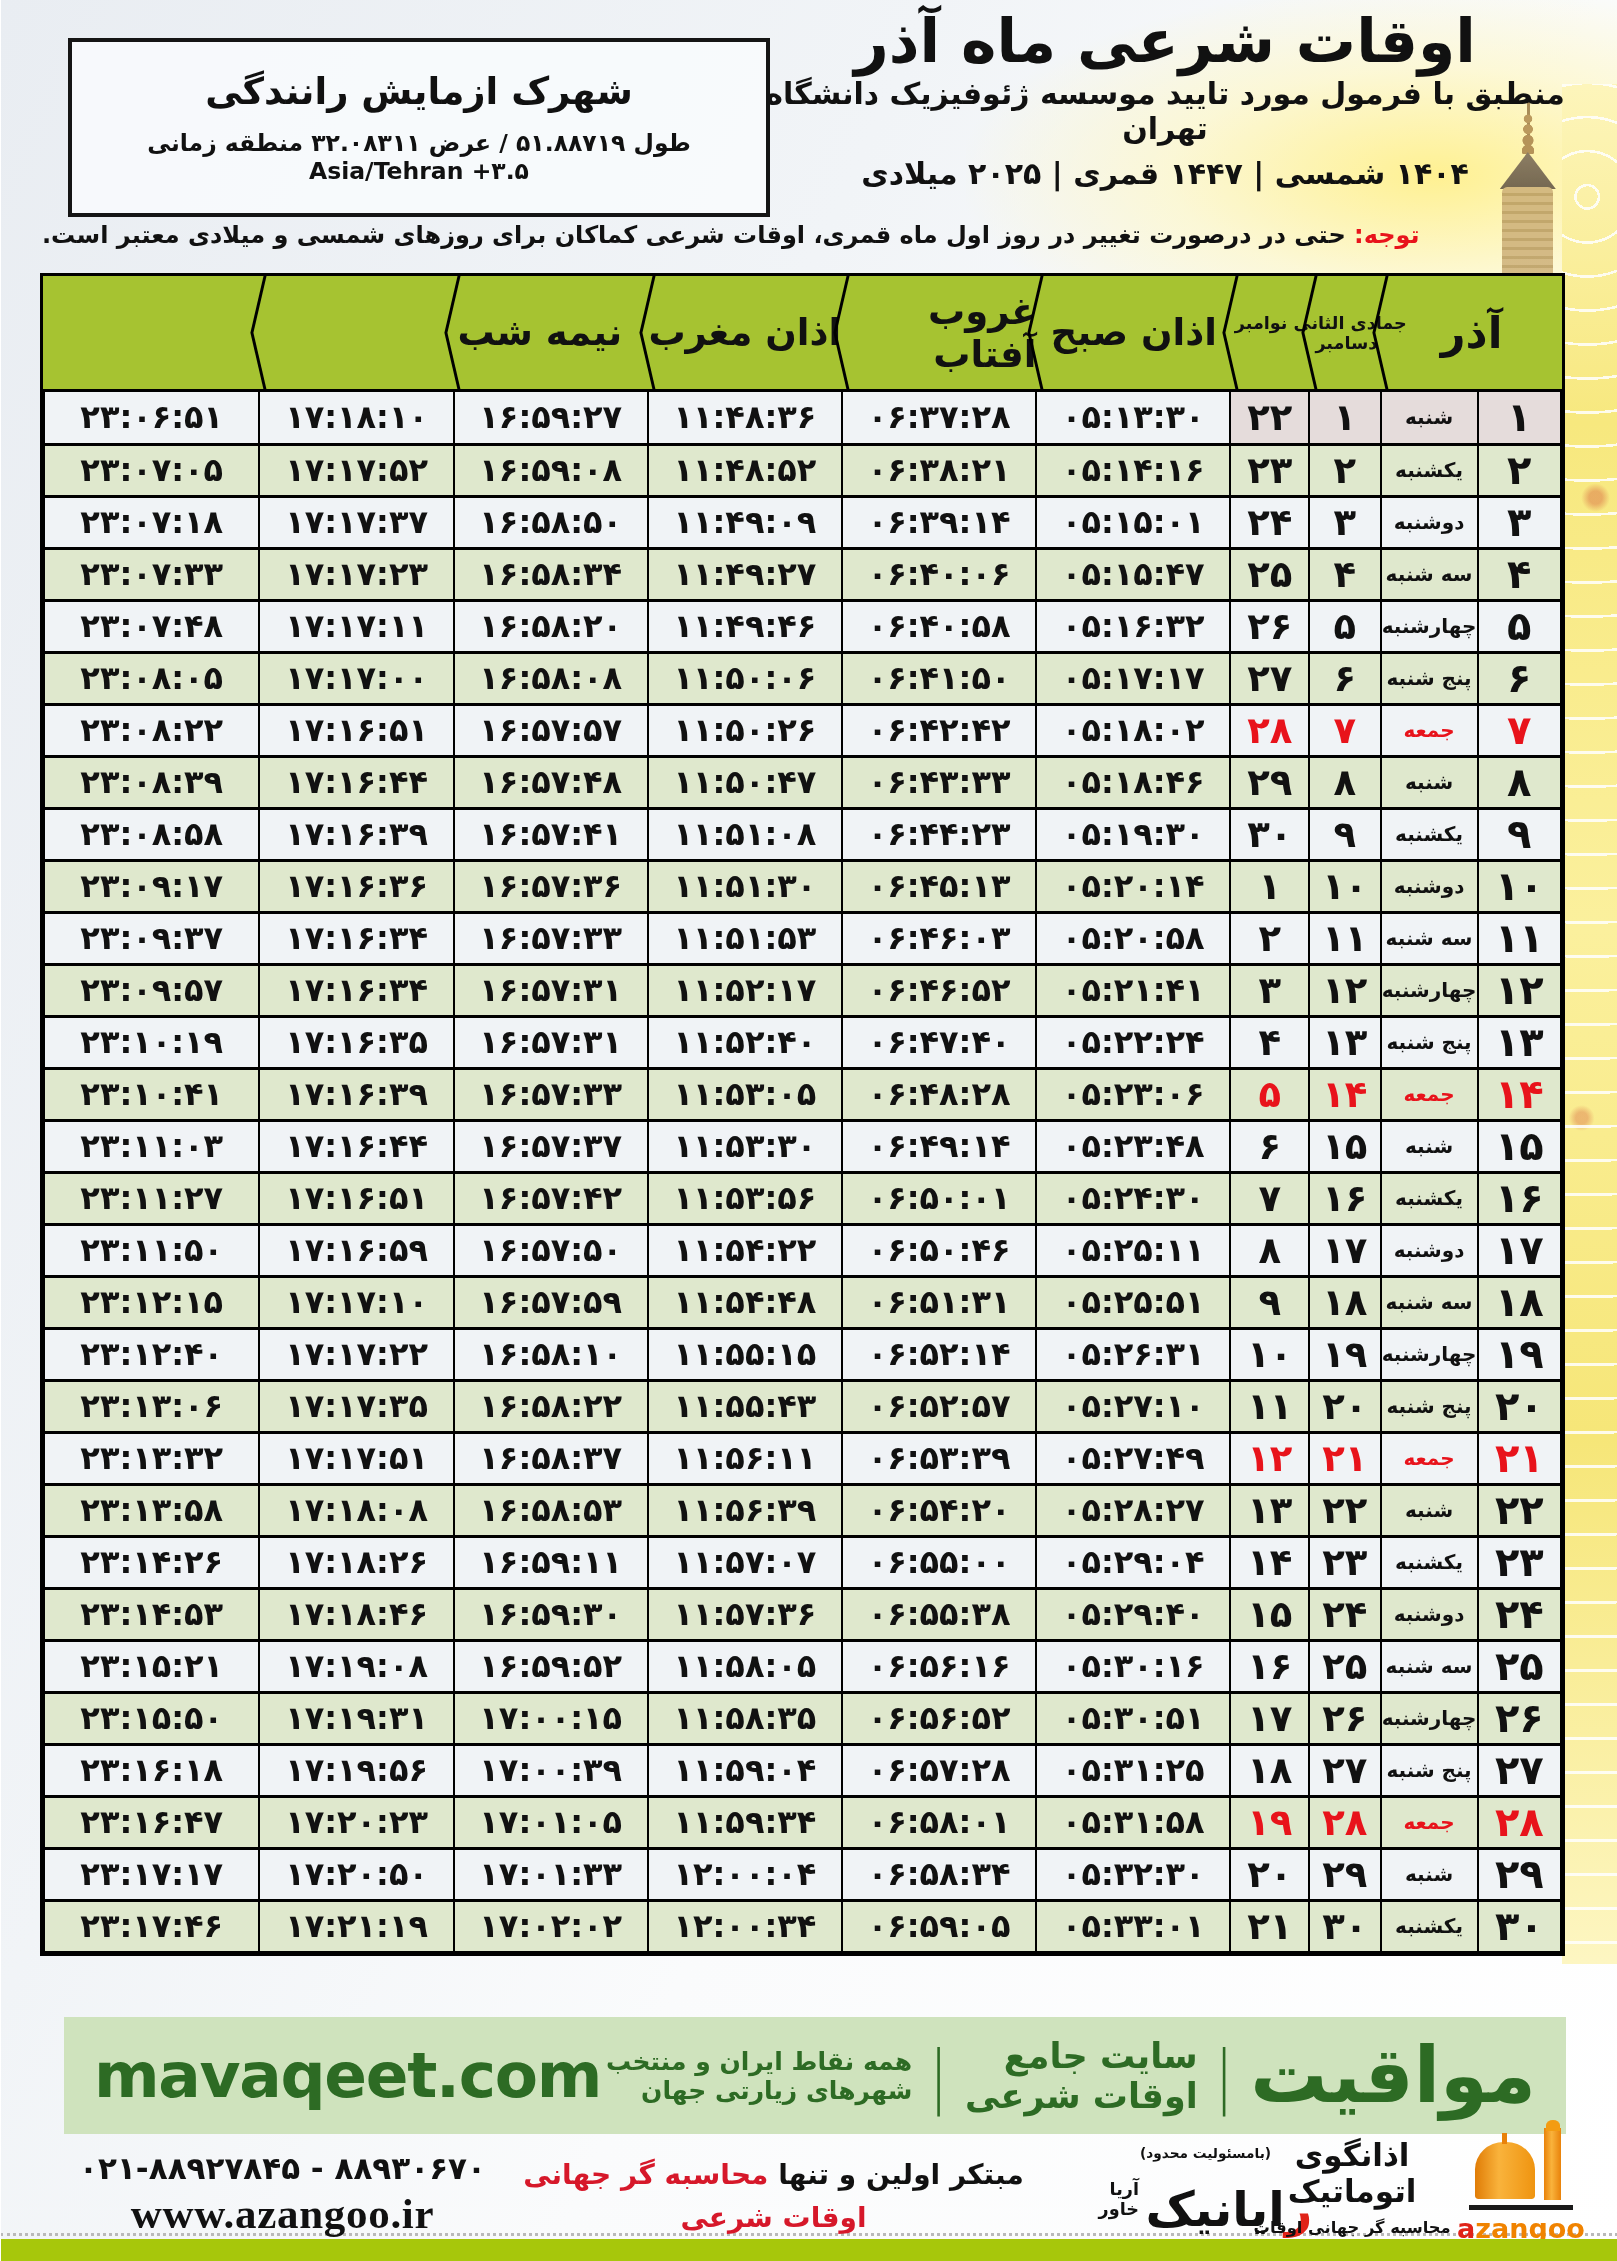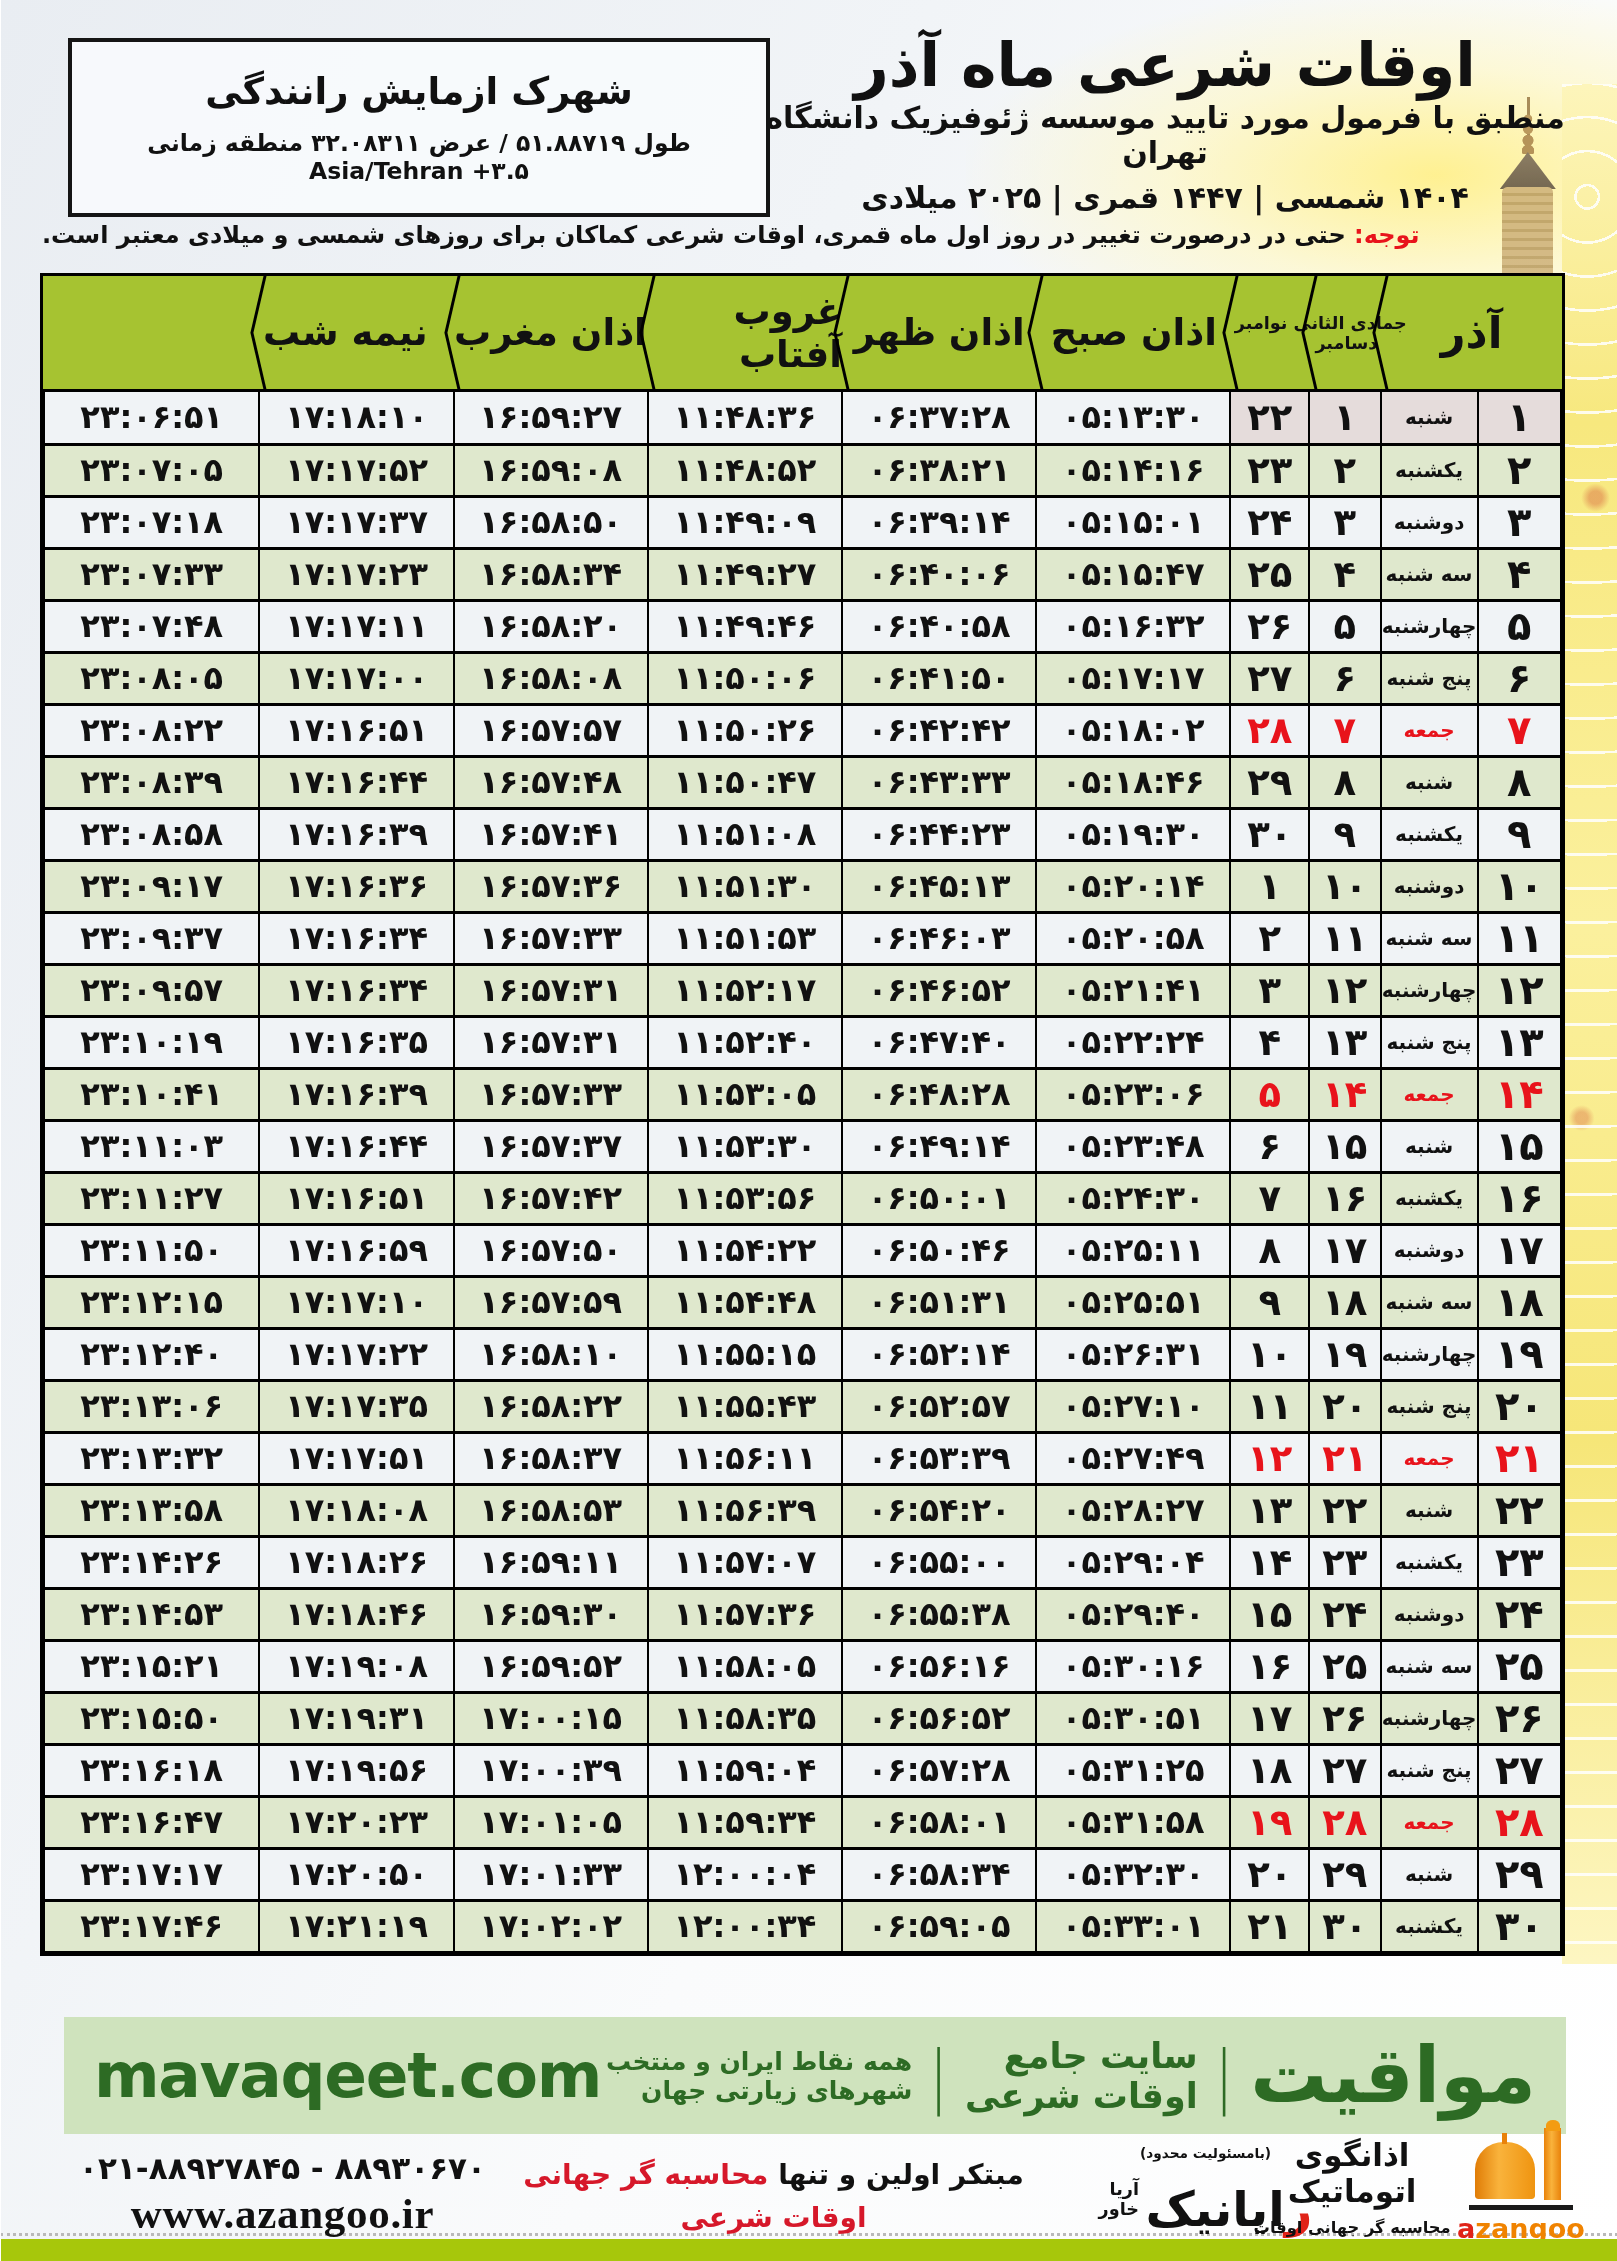--- a/index.html
+++ b/index.html
@@ -25,21 +25,21 @@
     background:
       radial-gradient(circle at 50% 12%, #b08a4e 0 3.9px, transparent 4.6px),
       radial-gradient(circle at 50% 38%, #b08a4e 0 4.6px, transparent 5.2px),
       radial-gradient(circle at 50% 66%, #a9834a 0 5.2px, transparent 5.9px),
       radial-gradient(circle at 50% 92%, #a9834a 0 5.9px, transparent 6.5px); }
   .minaret .cap { position:absolute; right:5.2px; top:55px; width:56px; height:37px; background:linear-gradient(180deg,#7a6a58,#5d5042);
     clip-path:polygon(50% 0, 100% 100%, 0 100%); }
   .minaret .body { position:absolute; right:7.8px; top:90px; width:51px; height:87px;
     background:repeating-linear-gradient(180deg,#cdb079 0 6.5px,#b89a5f 6.5px 9px); border-radius:5.2px 5.2px 0 0; }
   
-  .title-block { position:absolute; top:30px; right:42px; width:822px; text-align:center; z-index:3; }
+  .title-block { position:absolute; top:6px; right:42px; width:822px; text-align:center; z-index:3; }
   .main-title { font-size:60px; font-weight:bold; letter-spacing:-0.7px; }
   .sub-title { font-size:30px; font-weight:bold; }
   .date-line { font-size:30px; font-weight:600; margin-top:10.4px; }
   .loc-box { position:absolute; left:68px; top:38px; width:702px; height:179px; z-index:3;
     border:4.6px solid #151515; background:rgba(248,251,253,.88);
     display:flex; flex-direction:column; align-items:center; justify-content:center; gap:9px; text-align:center; }
   .loc-line1,.loc-line2 { font-size:37px; font-weight:bold; }
   .loc-line3 { font-size:23.5px; font-weight:bold; margin-top:6.5px; }
   .loc-line3 .tz { direction:ltr; unicode-bidi:isolate; }
   .note-line { position:absolute; left:42px; top:221px; z-index:3; font-size:24px; font-weight:bold; white-space:nowrap; }
@@ -145,21 +145,20 @@
 </div>
 
 <div class="sheet-table">
   <div class="thead">
     <div class="th th-month">آذر</div>
     <div class="th th-hijri">
       <span class="top">جمادی الثانی نوامبر</span>
       <span class="bottom">دسامبر</span>
     </div>
     <div class="th th-time">اذان صبح</div>
-    <div class="th th-time">اذان ظهر</div>
     <div class="th th-time">غروب آفتاب</div>
     <div class="th th-time">اذان مغرب</div>
     <div class="th th-mid">نیمه شب</div>
   <div class="hsep upper" style="right: calc(11.9% - 1.3px);"></div>
       <div class="hsep lower" style="right: calc(11.9% - 1.3px);"></div>
       <div class="hsep upper" style="right: calc(16.6% - 1.3px);"></div>
       <div class="hsep lower" style="right: calc(16.6% - 1.3px);"></div>
       <div class="hsep upper" style="right: calc(21.8% - 1.3px);"></div>
       <div class="hsep lower" style="right: calc(21.8% - 1.3px);"></div>
       <div class="hsep upper" style="right: calc(34.6% - 1.3px);"></div>

